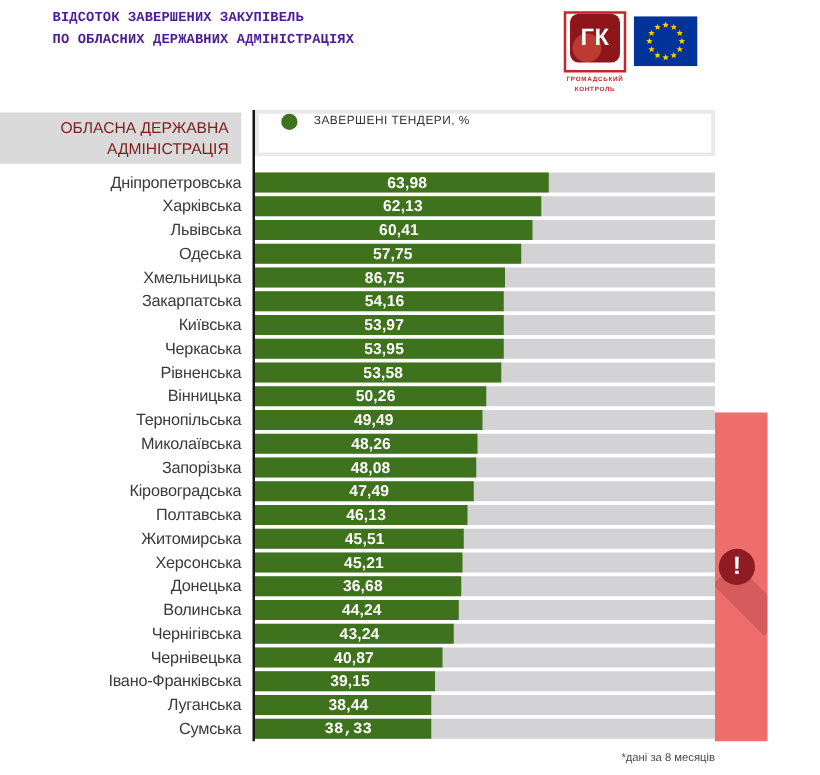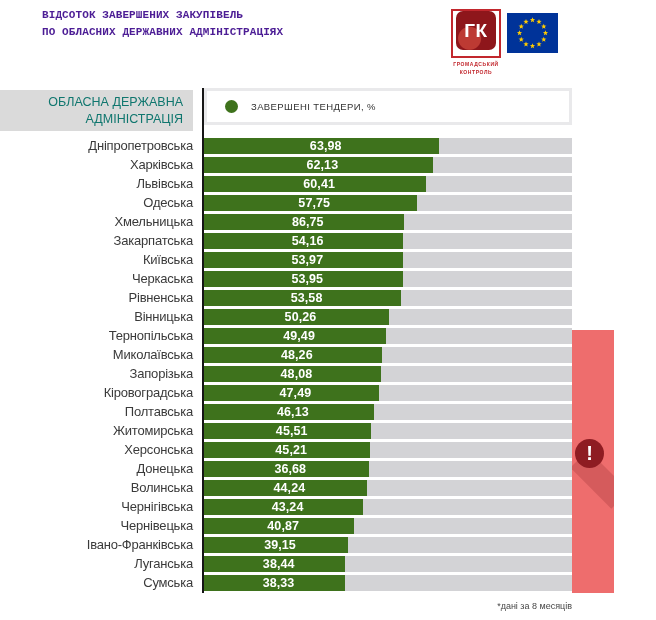--- a/index.html
+++ b/index.html
@@ -29,26 +29,26 @@
     letter-spacing:0.6px;line-height:1.5;}
   
   .eu-flag{position:absolute;left:507px;top:13px;width:51px;height:40px;}
   .eu-bg{fill:var(--eu-blue,#003399);}
   .star{fill:var(--star-yellow,#ffcc00);}
   
   .col-header{
     position:absolute;left:0;top:90px;width:193px;height:41px;
     background:var(--header-gray,#dadada);box-sizing:border-box;
     display:flex;flex-direction:column;align-items:flex-end;justify-content:center;
-    padding-right:10px;font-size:12.5px;color:#0f766e;line-height:1.3;text-transform:uppercase;
+    padding-right:10px;font-size:12.5px;color:#7f1d1d;line-height:1.3;text-transform:uppercase;
     text-align:right;
   }
   .legend-box{
     position:absolute;left:204px;top:88px;width:368px;height:37px;box-sizing:border-box;
-    background:#fff;border:3px solid #e9e9eb;display:flex;align-items:center;
+    background:#fff;border:3px solid #e9e9eb;display:flex;align-items:flex-start;
   }
   .legend-dot{width:13px;height:13px;border-radius:50%;background:var(--bar-green,#3e721c);
     margin-left:18px;flex:0 0 auto;}
   .legend-label{margin-left:13px;font-size:9.5px;color:#333;letter-spacing:0.4px;}
   
   .axis-line{position:absolute;left:202px;top:88px;width:2px;height:505px;background:#161616;}
   
   .rows{position:absolute;left:0;top:138px;}
   .row{display:flex;height:16px;margin-bottom:3px;}
   .region-label{
@@ -335,21 +335,21 @@
     <div class="track">
       <div class="bar-fill" style="width: 38.44%;">
         <span class="bar-value">38,44</span>
       </div>
     </div>
   </div>
 
   <div class="row">
     <div class="region-label">Сумська</div>
     <div class="track">
-      <div class="bar-fill" style="width: 38.33%;">
+      <div class="bar-fill" style="width: 38.33%; font-family: Liberation Mono, monospace;">
         <span class="bar-value">38,33</span>
       </div>
     </div>
   </div>
 </div>
 
   <div class="alert-band">
     <div class="alert-shadow"></div>
     <div class="alert-icon">!</div>
   </div>

